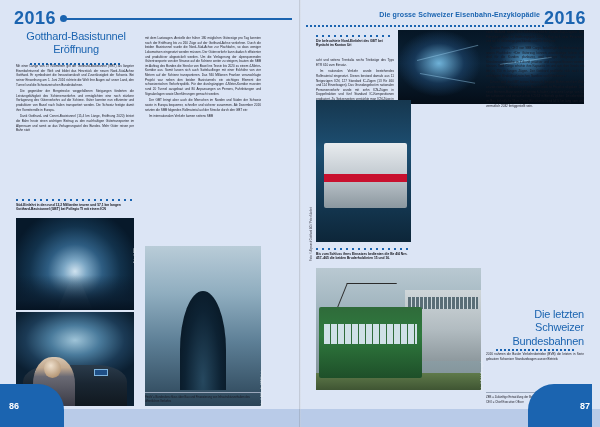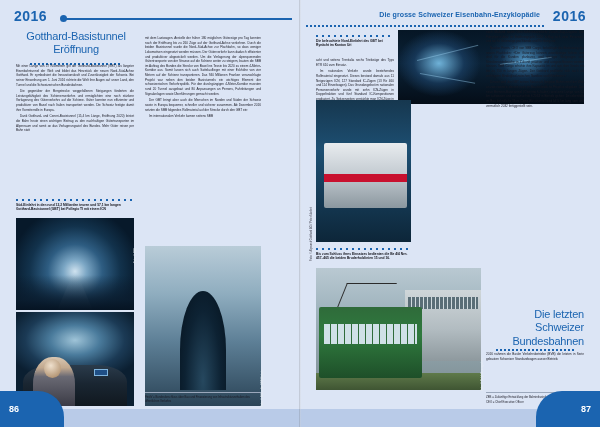--- a/index.html
+++ b/index.html
@@ -27,21 +27,21 @@
     left: 0; right: 0; top: 0; bottom: 0;
   }
 
   
   .hdr-left {
     position: absolute;
     top: 6px; left: 14px; right: 8px;
     height: 26px;
   }
   .year-big {
-    font-size: 14px;
+    font-size: 18px;
     font-weight: bold;
     color: #1b64b0;
     letter-spacing: 0.5px;
     line-height: 1;
   }
   .hdr-left .year-big { position:absolute; left:0; top:3px; }
   .hdr-rule {
     position: absolute;
     left: 52px; right: 0px; top: 12px;
     height: 2px;
@@ -258,37 +258,37 @@
   }
   .footsep {
     position:absolute;
     height:0.6px; background:#9aa7bb;
   }
 
   
   .pagenum {
     position: absolute;
     bottom: 0;
-    width: 64px; height: 36px;
+    width: 64px; height: 43px;
     background: #1b64b0;
     color: #ffffff;
     font-size: 9px;
     font-weight: bold;
     display: flex;
     align-items: center;
   }
   .pagenum.left {
     left: 0;
     border-top-right-radius: 26px;
     padding-left: 9px;
   }
   .pagenum.right {
-    right: 0;
+    right: 8px;
     border-top-left-radius: 26px;
-    padding-right: 9px;
+    padding-right: 2px;
     justify-content: flex-end;
   }
   .footband {
     position:absolute; left:0; right:0; bottom:0; height:18px;
     background:#b9cbe8;
   }
   .gutter {
     position:absolute; left:299px; top:0; width:2px; height:427px;
     background: linear-gradient(to right, rgba(0,0,0,0.16), rgba(255,255,255,0.25));
     z-index: 30;

